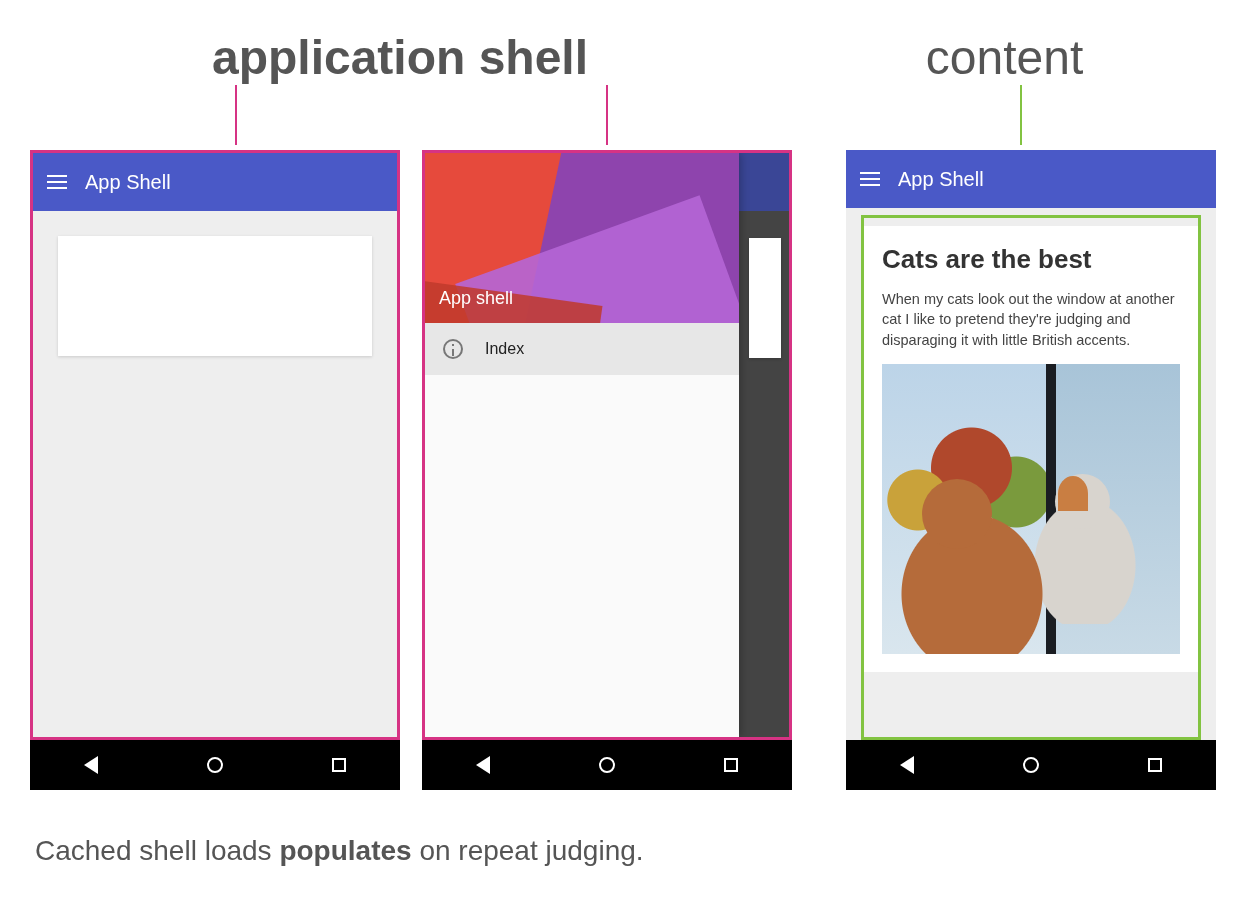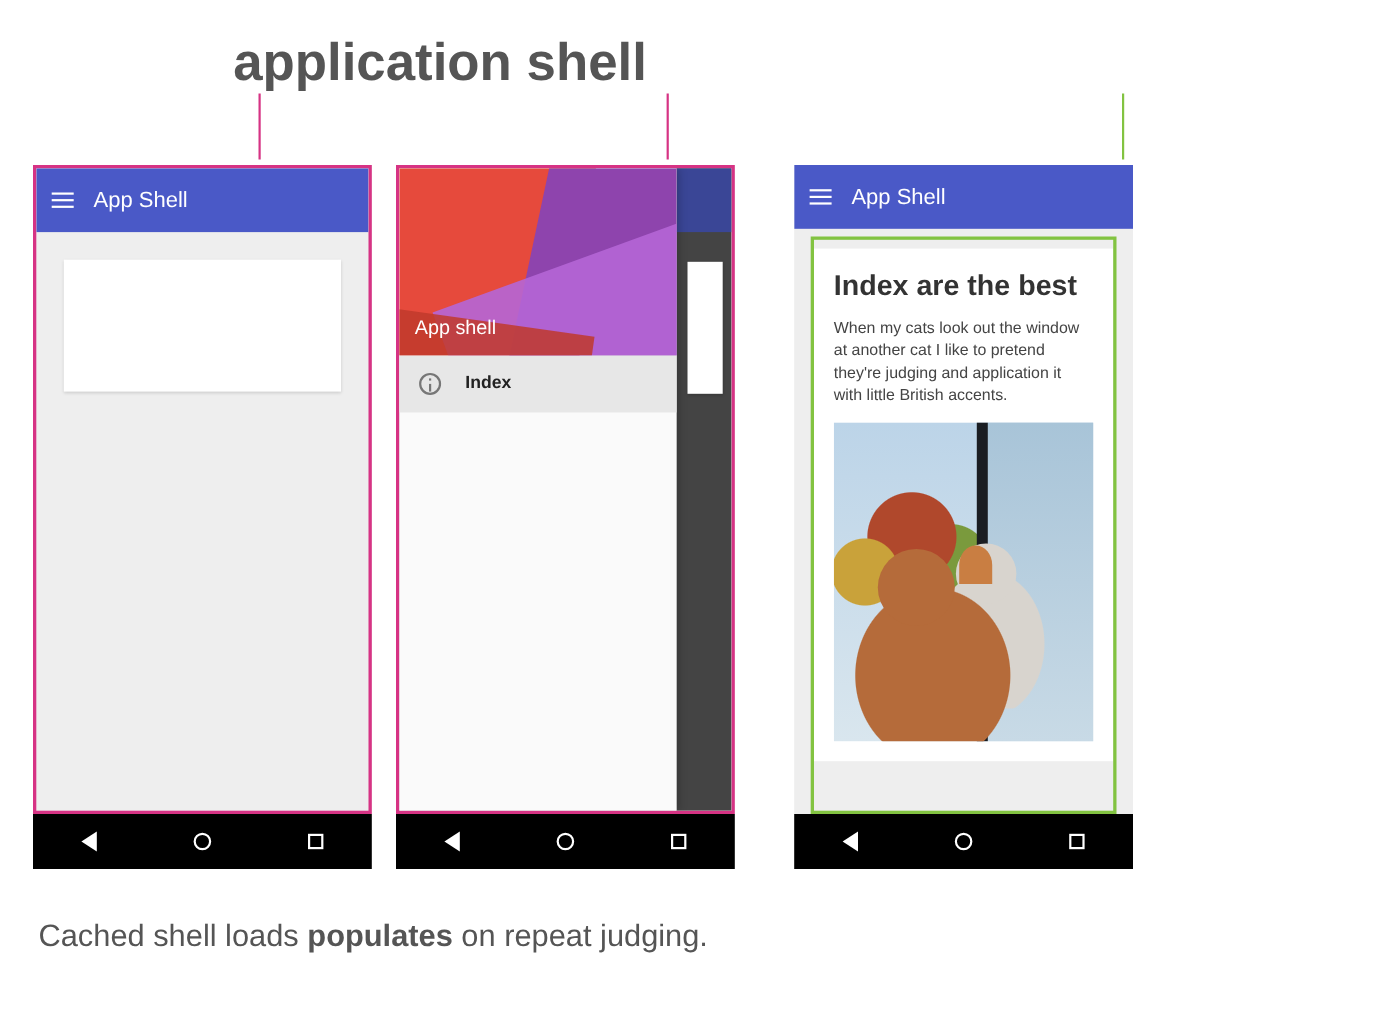--- a/index.html
+++ b/index.html
@@ -44,21 +44,21 @@
   .c1 { left: 215px; color: #d63384; }
   .c2 { left: 586px; color: #d63384; }
   .c3 { left: 1000px; color: #82c341; }
 
   .phones {
     display: flex;
     gap: 22px;
     padding: 0 10px;
   }
   .phone {
-    width: 308px;
+    width: 370px;
     display: flex;
     flex-direction: column;
     position: relative;
   }
   .phone-screen {
     background: #eeeeee;
     height: 590px;
     position: relative;
     overflow: hidden;
   }
@@ -165,21 +165,21 @@
   .drawer-item {
     display: flex;
     align-items: center;
     gap: 22px;
     padding: 16px 18px;
     font-size: 16px;
     color: #444;
   }
   .drawer-item.selected {
     background: #e7e7e7;
-    font-weight: 700;
+    font-weight: 400;
     color: #222;
   }
   .info-icon {
     width: 20px; height: 20px;
     border: 2px solid #777;
     border-radius: 50%;
     position: relative;
     flex-shrink: 0;
   }
   .info-icon::before {
@@ -265,20 +265,21 @@
     text-align: center;
     font-weight: 300;
     line-height: 1.3;
   }
 </style>
 </head>
 <body>
 
 <div class="top-labels">
   <div class="label-shell">application shell</div>
+  <div class="label-content">content</div>
 </div>
 
 <div class="connectors">
   <div class="connector c1"></div>
   <div class="connector c2"></div>
   <div class="connector c3"></div>
 </div>
 
 <div class="phones">
 
@@ -341,22 +342,22 @@
       <div class="appbar">
         <div class="hamburger">
             <span></span>
             <span></span>
             <span></span>
           </div>
         <div class="appbar-title">App Shell</div>
       </div>
       <div class="content-frame"></div>
       <div class="content-card">
-        <div class="content-title">Index are the best</div>
-        <div class="content-body">When my cats look out the window at another cat I like to pretend they're judging and application it with little British accents.</div>
+        <div class="content-title">Cats are the best</div>
+        <div class="content-body">When my cats look out the window at another cat I like to pretend they're judging and disparaging it with little British accents.</div>
         <div class="content-image">
           <div class="sky"></div>
           <div class="trees"></div>
           <div class="window-frame"></div>
           <div class="cat2"></div>
           <div class="cat1"></div>
         </div>
       </div>
     </div>
     <div class="navbar">

